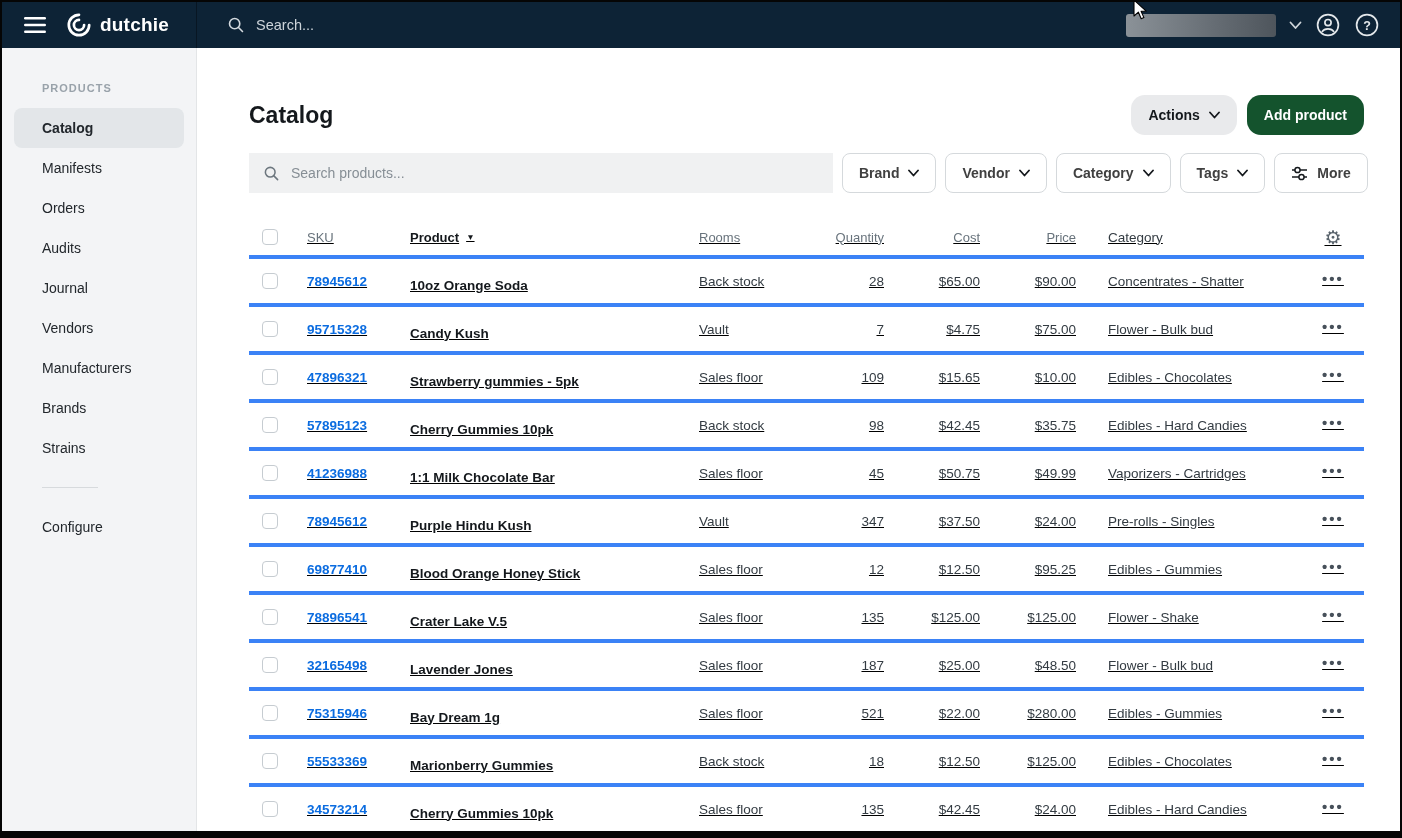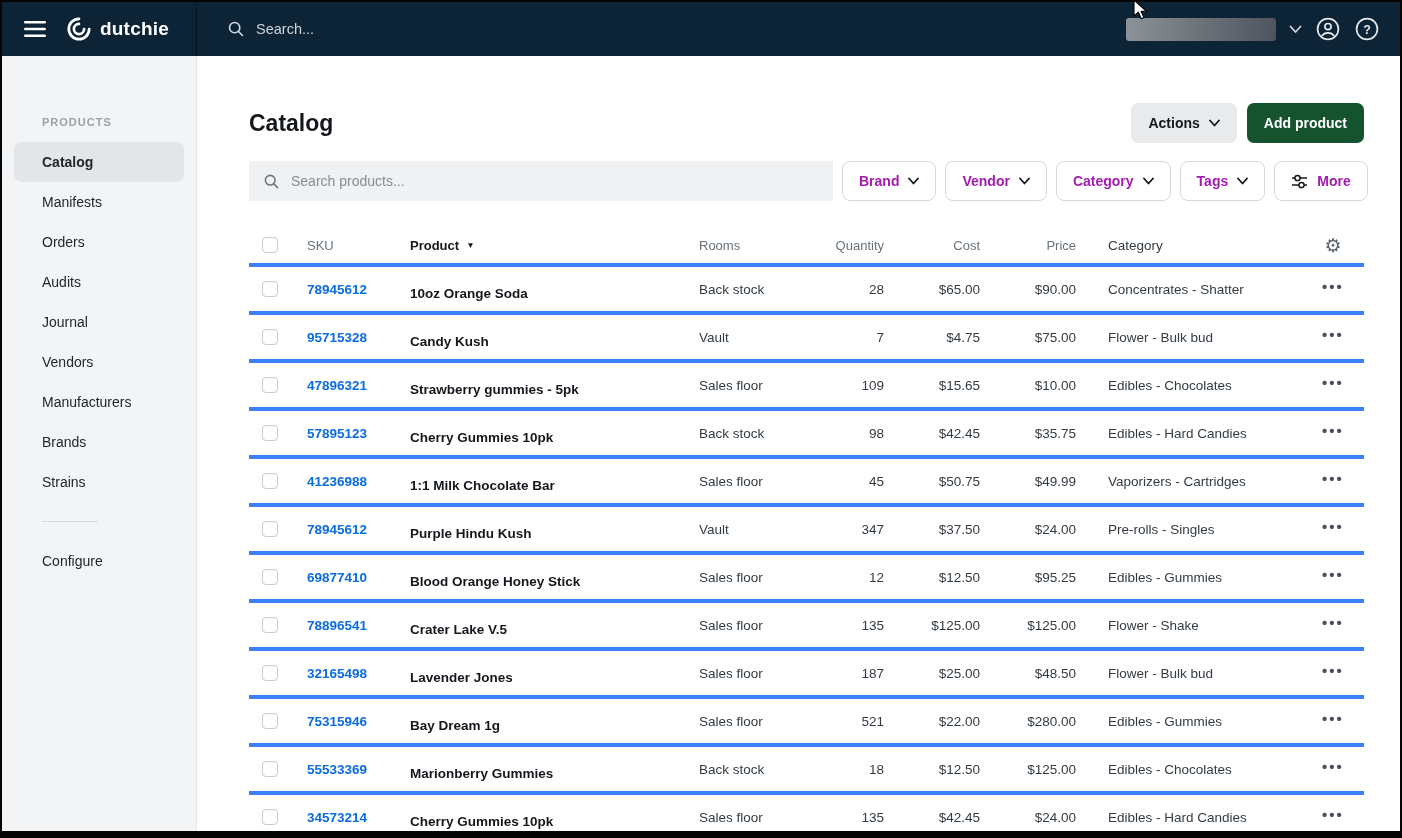--- a/index.html
+++ b/index.html
@@ -2,21 +2,21 @@
 <html><head>
 <meta charset="utf-8">
 <style>
   * { margin:0; padding:0; box-sizing:border-box; }
   body { background:#888; font-family:"Liberation Sans","DejaVu Sans",sans-serif; }
   .screen{
     position:relative; width:1402px; height:838px; background:#fff;
     border:2px solid #050505; border-bottom-width:7px; overflow:hidden;
   }
   
-  .navbar{ height:54px; background:#0d2336; display:flex; align-items:center; }
+  .navbar{ height:46px; background:#0d2336; display:flex; align-items:center; }
   .nav-left{ width:195px; height:100%; display:flex; align-items:center; gap:20px;
              padding-left:22px; border-right:1px solid rgba(0,0,0,.35); flex:0 0 auto; }
   .hamburger{ background:none; border:none; cursor:pointer; display:flex; }
   .logo{ display:flex; align-items:center; gap:8px; color:#fff; font-weight:700;
          font-size:19px; letter-spacing:.2px; }
   .nav-search{ display:flex; align-items:center; gap:11px; margin-left:30px; flex:1; }
   .nav-search input{ background:transparent; border:none; outline:none; color:#22c55e;
          font-size:14.5px; width:420px; font-family:inherit; }
   .nav-search input::placeholder{ color:#cdd4da; }
   .nav-right{ display:flex; align-items:center; gap:13px; padding-right:20px; }
@@ -24,51 +24,51 @@
              background:linear-gradient(90deg,#8b9298,#686f76 55%,#4e555c);
              filter:blur(.7px); }
   .icon-btn{ background:none; border:none; cursor:pointer; display:flex; align-items:center; }
   .cursor{ position:absolute; left:1131px; top:-2px; z-index:50; pointer-events:none; }
   
   .body-wrap{ display:flex; height:783px; }
   
   .sidebar{ width:195px; background:#f3f4f6; border-right:1px solid #e3e5e7;
             padding-top:34px; flex:0 0 auto; }
   .side-section{ font-size:11px; font-weight:700; color:#99a2aa; letter-spacing:1px;
-                 padding-left:40px; margin-bottom:14px;margin-top:26px; }
+                 padding-left:40px; margin-bottom:14px; }
   .side-item{ height:40px; display:flex; align-items:center; margin:0 12px;
               padding-left:28px; border-radius:8px; font-size:14px; color:#22272c;
               cursor:pointer; }
   .side-item.active{ background:#e3e6e9; font-weight:700; }
   .side-divider{ width:56px; height:1px; background:#d7dadd; margin:19px 0 19px 40px; }
   
   .main{ flex:1; padding:47px 36px 0 52px; overflow:hidden; }
   .page-header{ display:flex; align-items:center; justify-content:space-between; }
   .page-title{ font-size:23px; font-weight:700; color:#14181c; }
   .header-actions{ display:flex; gap:10px; }
-  .btn{ height:40px; border:none; border-radius:7px; font-size:14px; font-weight:700;
+  .btn{ height:40px; border:none; border-radius:14px; font-size:14px; font-weight:700;
         font-family:inherit; cursor:pointer; display:flex; align-items:center; }
   .btn-actions{ background:#e9eaec; color:#14181c; padding:0 17px; gap:9px; }
   .btn-add{ background:#14532d; color:#fff; padding:0 17px; }
   
   .filter-row{ margin-top:18px; display:flex; gap:9px; }
   .search-products{ width:584px; height:40px; background:#f0f1f2; border-radius:0;
         display:flex; align-items:center; gap:11px; padding:0 14px; flex:0 0 auto; }
   .search-products input{ flex:1; background:transparent; border:none; outline:none;
         font-size:14px; color:#14181c; font-family:inherit; }
   .search-products input::placeholder{ color:#868e95; }
   .filter-btn{ height:40px; background:#fff; border:1px solid #d5d9dc; border-radius:8px;
-        font-size:14px; font-weight:600; color:#a21caf; padding:0 16px; display:flex;
+        font-size:14px; font-weight:600; color:#404040; padding:0 16px; display:flex;
         align-items:center; gap:9px; cursor:pointer; font-family:inherit; flex:1;
         justify-content:center; }
   
   .table{ margin-top:26px; }
   .thead,.trow{ display:grid;
         grid-template-columns:58px 103px 289px 115px 70px 96px 96px 1fr 62px;
-        align-items:center; }
+        align-items:center;text-decoration:underline; }
   .thead{ height:36px; }
   .trow{ height:48px; border-top:4px solid #3b82f6; }
   .th{ font-size:13px; color:#68737c; }
   .th-product{ font-weight:700; color:#14181c; display:flex; align-items:center; gap:7px; }
   .sort-caret{ font-size:8.5px; color:#14181c; }
   .num{ text-align:right; }
   .c-check{ padding-left:13px; }
   .c-cat{ padding-left:32px; font-size:13.5px; color:#333b42; }
   .checkbox{ width:16px; height:16px; border:1.5px solid #c6ccd1; border-radius:4px;
              background:#fff; display:block; cursor:pointer; }

